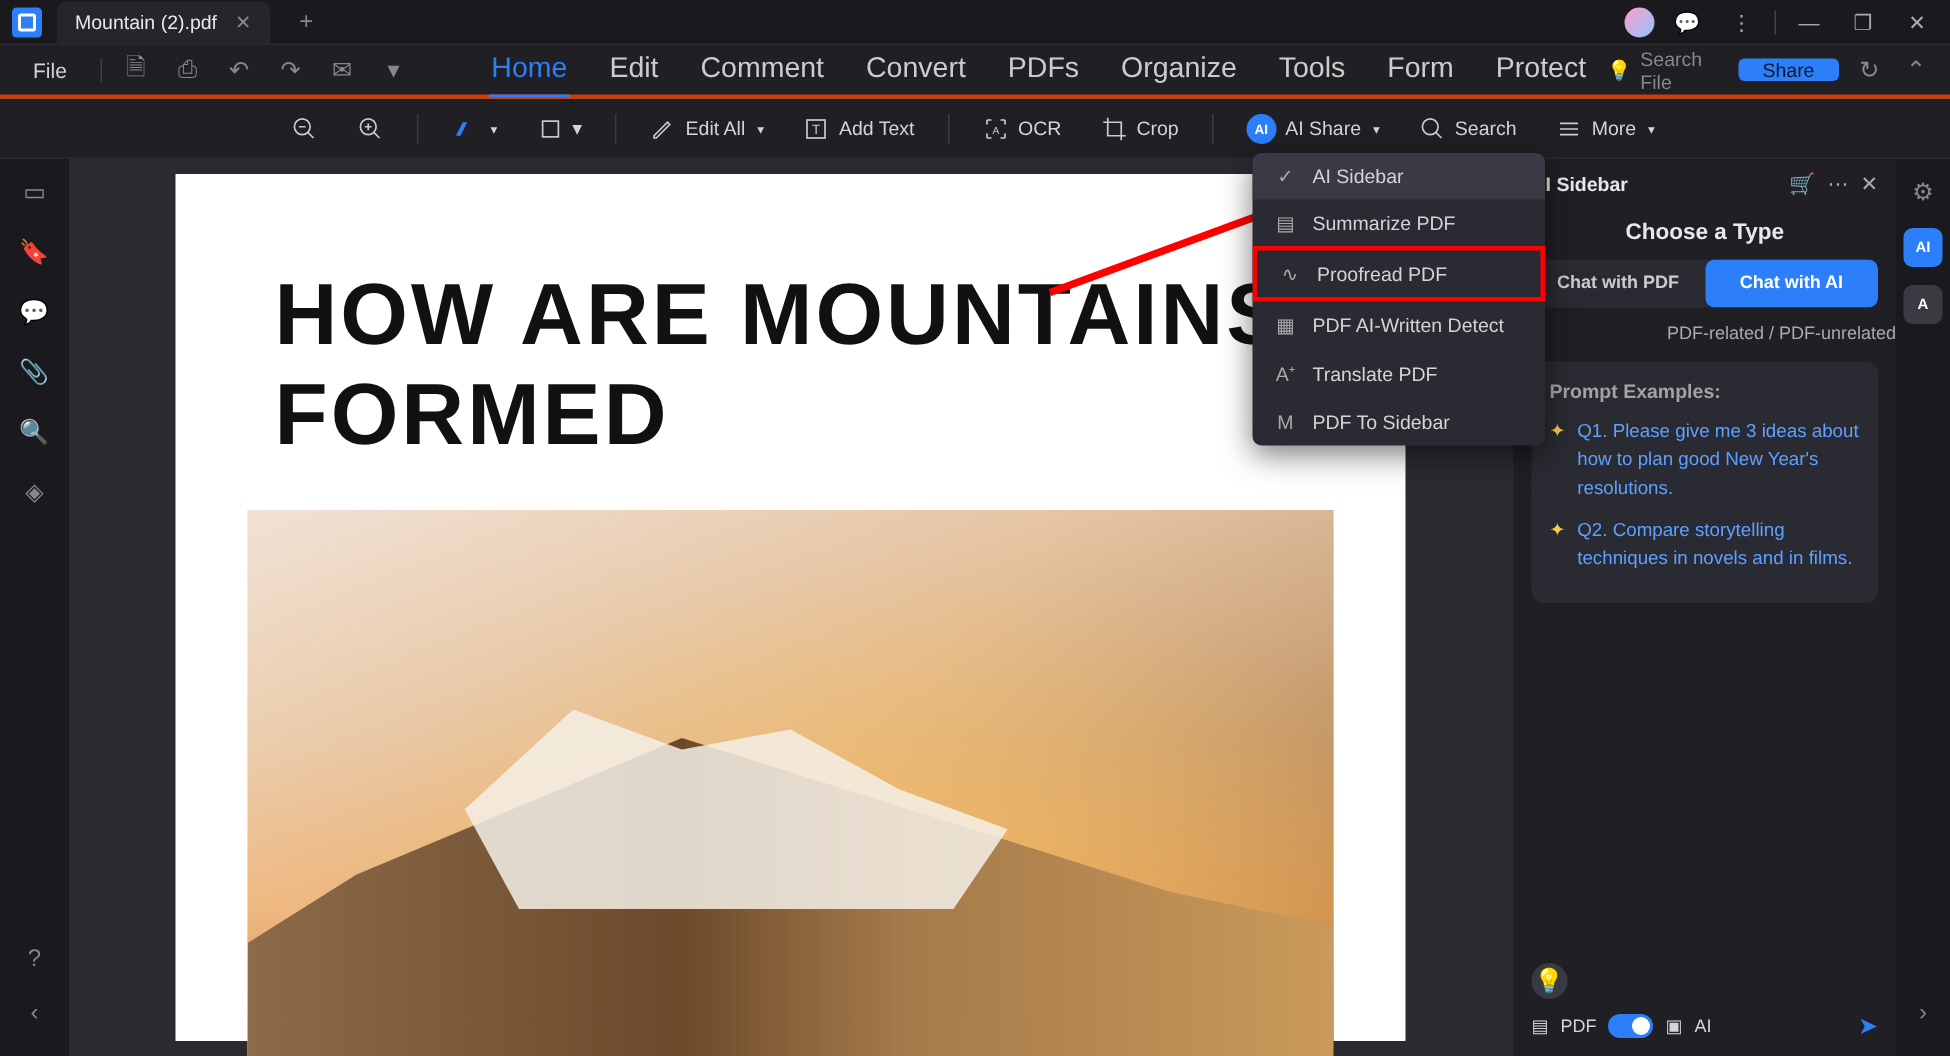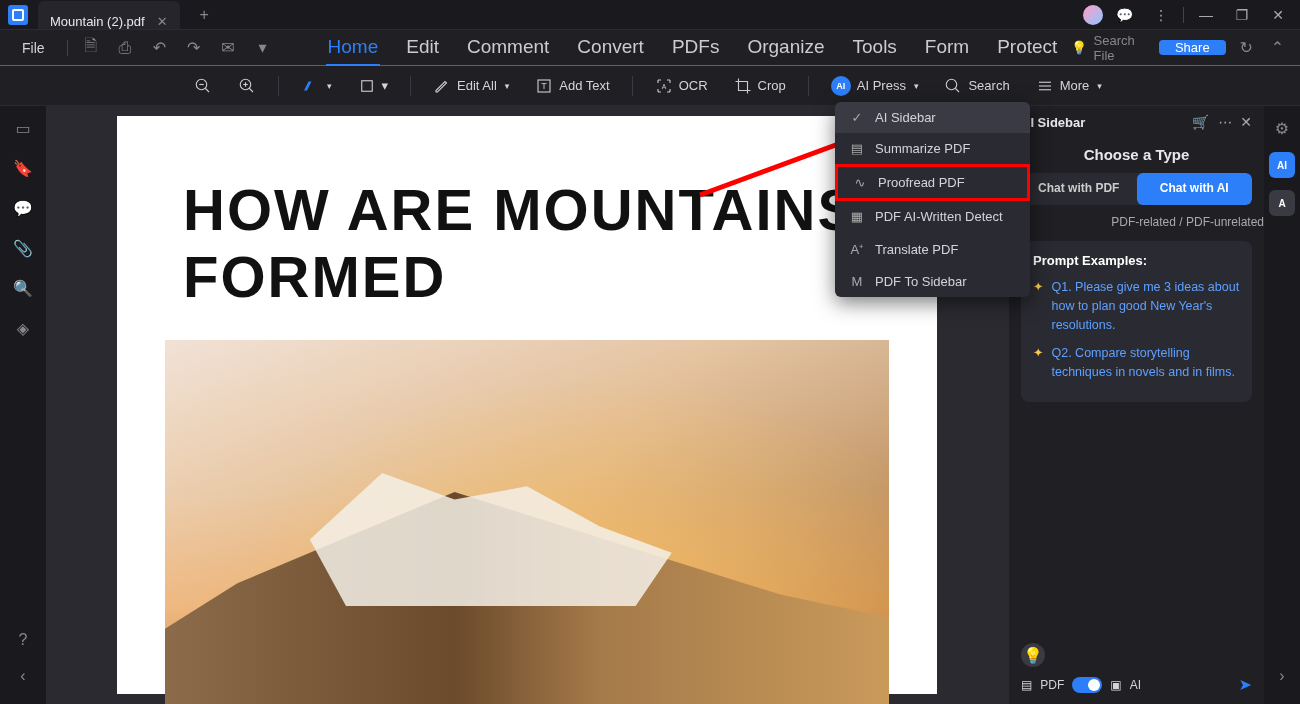--- a/index.html
+++ b/index.html
@@ -2,38 +2,38 @@
 <html><head>
 <meta charset="utf-8">
 <style>
 * { margin: 0; padding: 0; box-sizing: border-box; font-family: -apple-system, "Segoe UI", Arial, sans-serif; }
 body { width: 1300px; height: 704px; background: #1a1a1e; color: #d4d4d8; overflow: hidden; position: relative; }
 
 
 .titlebar { height: 30px; background: #1a1a1e; display: flex; align-items: center; padding: 0 8px; border-bottom: 1px solid #2a2a30; }
 .app-icon { width: 20px; height: 20px; background: #2d7ff9; border-radius: 3px; margin-right: 10px; position: relative; }
 .app-icon::after { content: ""; position: absolute; inset: 4px; border: 2px solid #fff; border-radius: 2px; }
-.tab { display: flex; align-items: flex-end; padding: 0 12px; height: 28px; background: #25252b; border-radius: 6px 6px 0 0; font-size: 13px; color: #e8e8ea; }
+.tab { display: flex; align-items: center; padding: 0 12px; height: 28px; background: #25252b; border-radius: 6px 6px 0 0; font-size: 13px; color: #e8e8ea; }
 .tab .close { margin-left: 12px; color: #888; cursor: pointer; }
 .tab-add { margin-left: 12px; color: #888; font-size: 16px; cursor: pointer; padding: 0 8px; }
 .win-controls { margin-left: auto; display: flex; align-items: center; gap: 8px; }
 .avatar { width: 20px; height: 20px; border-radius: 50%; background: linear-gradient(135deg,#ff9ec7,#8ec5ff); }
 .win-btn { width: 28px; height: 28px; display: flex; align-items: center; justify-content: center; color: #aaa; cursor: pointer; font-size: 14px; }
 .divider-v { width: 1px; height: 16px; background: #444; }
 
 
-.menubar { height: 36px; background: #1f1f24; display: flex; align-items: center; padding: 0 12px; gap: 12px; border-bottom: 1px solid #c2410c; }
+.menubar { height: 36px; background: #1f1f24; display: flex; align-items: center; padding: 0 12px; gap: 12px; border-bottom: 3px solid #c2410c; }
 .file-btn { font-size: 14px; padding: 4px 10px; cursor: pointer; }
 .menu-icon { width: 24px; height: 24px; display: flex; align-items: center; justify-content: center; color: #888; cursor: pointer; }
 .menu-tabs { display: flex; gap: 24px; margin-left: 40px; }
 .menu-tab { font-size: 19px; color: #ccc; cursor: pointer; padding: 6px 2px; }
 .menu-tab.active { color: #2d7ff9; border-bottom: 2px solid #2d7ff9; }
 .menu-right { margin-left: auto; display: flex; align-items: center; gap: 10px; }
 .search-box { display: flex; align-items: center; color: #888; font-size: 13px; gap: 6px; }
-.share-btn { background: #2d7ff9; color: #ffffff; padding: 0 16px; border-radius: 4px; font-size: 13px; cursor: pointer; }
+.share-btn { background: #2d7ff9; color: #0f172a; padding: 0 16px; border-radius: 4px; font-size: 13px; cursor: pointer; }
 
 
 .toolbar { height: 40px; background: #1f1f24; display: flex; align-items: center; padding: 0 16px; gap: 10px; border-bottom: 1px solid #2a2a30; }
 .tool-btn { display: flex; align-items: center; gap: 6px; padding: 4px 8px; color: #d4d4d8; font-size: 13px; cursor: pointer; }
 .tool-sep { width: 1px; height: 20px; background: #3a3a42; margin: 0 4px; }
 .ai-badge { background: #2d7ff9; color: #fff; width: 20px; height: 20px; border-radius: 50%; display: flex; align-items: center; justify-content: center; font-size: 9px; font-weight: bold; }
 
 
 .body-area { display: flex; height: calc(704px - 106px); }
 .left-rail { width: 46px; background: #1a1a1e; display: flex; flex-direction: column; align-items: center; padding-top: 10px; gap: 16px; }
@@ -60,21 +60,21 @@
 .ai-panel { width: 256px; background: #1f1f24; display: flex; flex-direction: column; border-left: 1px solid #2a2a30; }
 .ai-header { display: flex; align-items: center; padding: 8px 12px; font-size: 13px; gap: 8px; }
 .ai-header .spacer { flex: 1; }
 .ai-header .hicon { color: #aaa; cursor: pointer; font-size: 14px; }
 .choose-type { text-align: center; font-size: 15px; font-weight: 600; color: #e8e8ea; padding: 8px 0 10px; }
 .type-toggle { display: flex; margin: 0 12px 10px; background: #2a2a32; border-radius: 6px; overflow: hidden; }
 .type-btn { flex: 1; text-align: center; padding: 8px 4px; font-size: 12px; cursor: pointer; color: #ccc; line-height: 1.3; font-weight: bold; }
 .type-btn.active { background: #2d7ff9; color: #fff; border-radius: 6px; }
 .subtext { text-align: right; font-size: 12px; color: #aaa; margin-bottom: 12px; }
 .ai-bubble { background: #2a2a32; margin: 0 12px 10px; padding: 10px 12px; border-radius: 8px; font-size: 12.5px; color: #ccc; line-height: 1.5; }
-.prompt-head { font-size: 13px; font-weight: 600; color: #ffffff; margin-bottom: 8px; }
+.prompt-head { font-size: 13px; font-weight: 600; color: #a3a3a3; margin-bottom: 8px; }
 .prompt-item { display: flex; gap: 8px; margin-bottom: 10px; font-size: 12.5px; color: #5ea0ff; line-height: 1.5; }
 .sparkle { color: #f9c74f; flex-shrink: 0; }
 
 .ai-footer { margin-top: auto; padding: 10px 12px; }
 .bulb { width: 24px; height: 24px; border-radius: 50%; background: #3a3a42; display: flex; align-items: center; justify-content: center; color: #ccc; margin-bottom: 8px; }
 .prompt-hint { font-size: 12px; color: #888; margin-bottom: 10px; line-height: 1.4; }
 .ai-bottom { display: flex; align-items: center; gap: 8px; font-size: 12px; }
 .switch { width: 30px; height: 16px; background: #2d7ff9; border-radius: 8px; position: relative; }
 .switch::after { content:""; position:absolute; right:2px; top:2px; width:12px; height:12px; background:#fff; border-radius:50%; }
 .send-icon { color: #2d7ff9; margin-left: auto; font-size: 16px; cursor: pointer; }
@@ -204,21 +204,21 @@
   </div>
   <div class="tool-btn">
     <svg class="icon" viewBox="0 0 24 24">
         <path d="M6 2 L6 18 L22 18 M2 6 L18 6 L18 22" stroke="#ccc" stroke-width="1.5" fill="none"></path>
       </svg>
     <span>Crop</span>
   </div>
   <div class="tool-sep"></div>
   <div class="tool-btn">
     <div class="ai-badge">AI</div>
-    <span>AI Press</span>
+    <span>AI Share</span>
       <span class="chev">▾</span>
   </div>
   <div class="tool-btn">
     <svg class="icon" viewBox="0 0 24 24">
         <circle cx="10" cy="10" r="7" fill="none" stroke="#ccc" stroke-width="1.5"></circle>
         <line x1="15" y1="15" x2="20" y2="20" stroke="#ccc" stroke-width="1.5"></line>
       </svg>
     <span>Search</span>
   </div>
   <div class="tool-btn">

